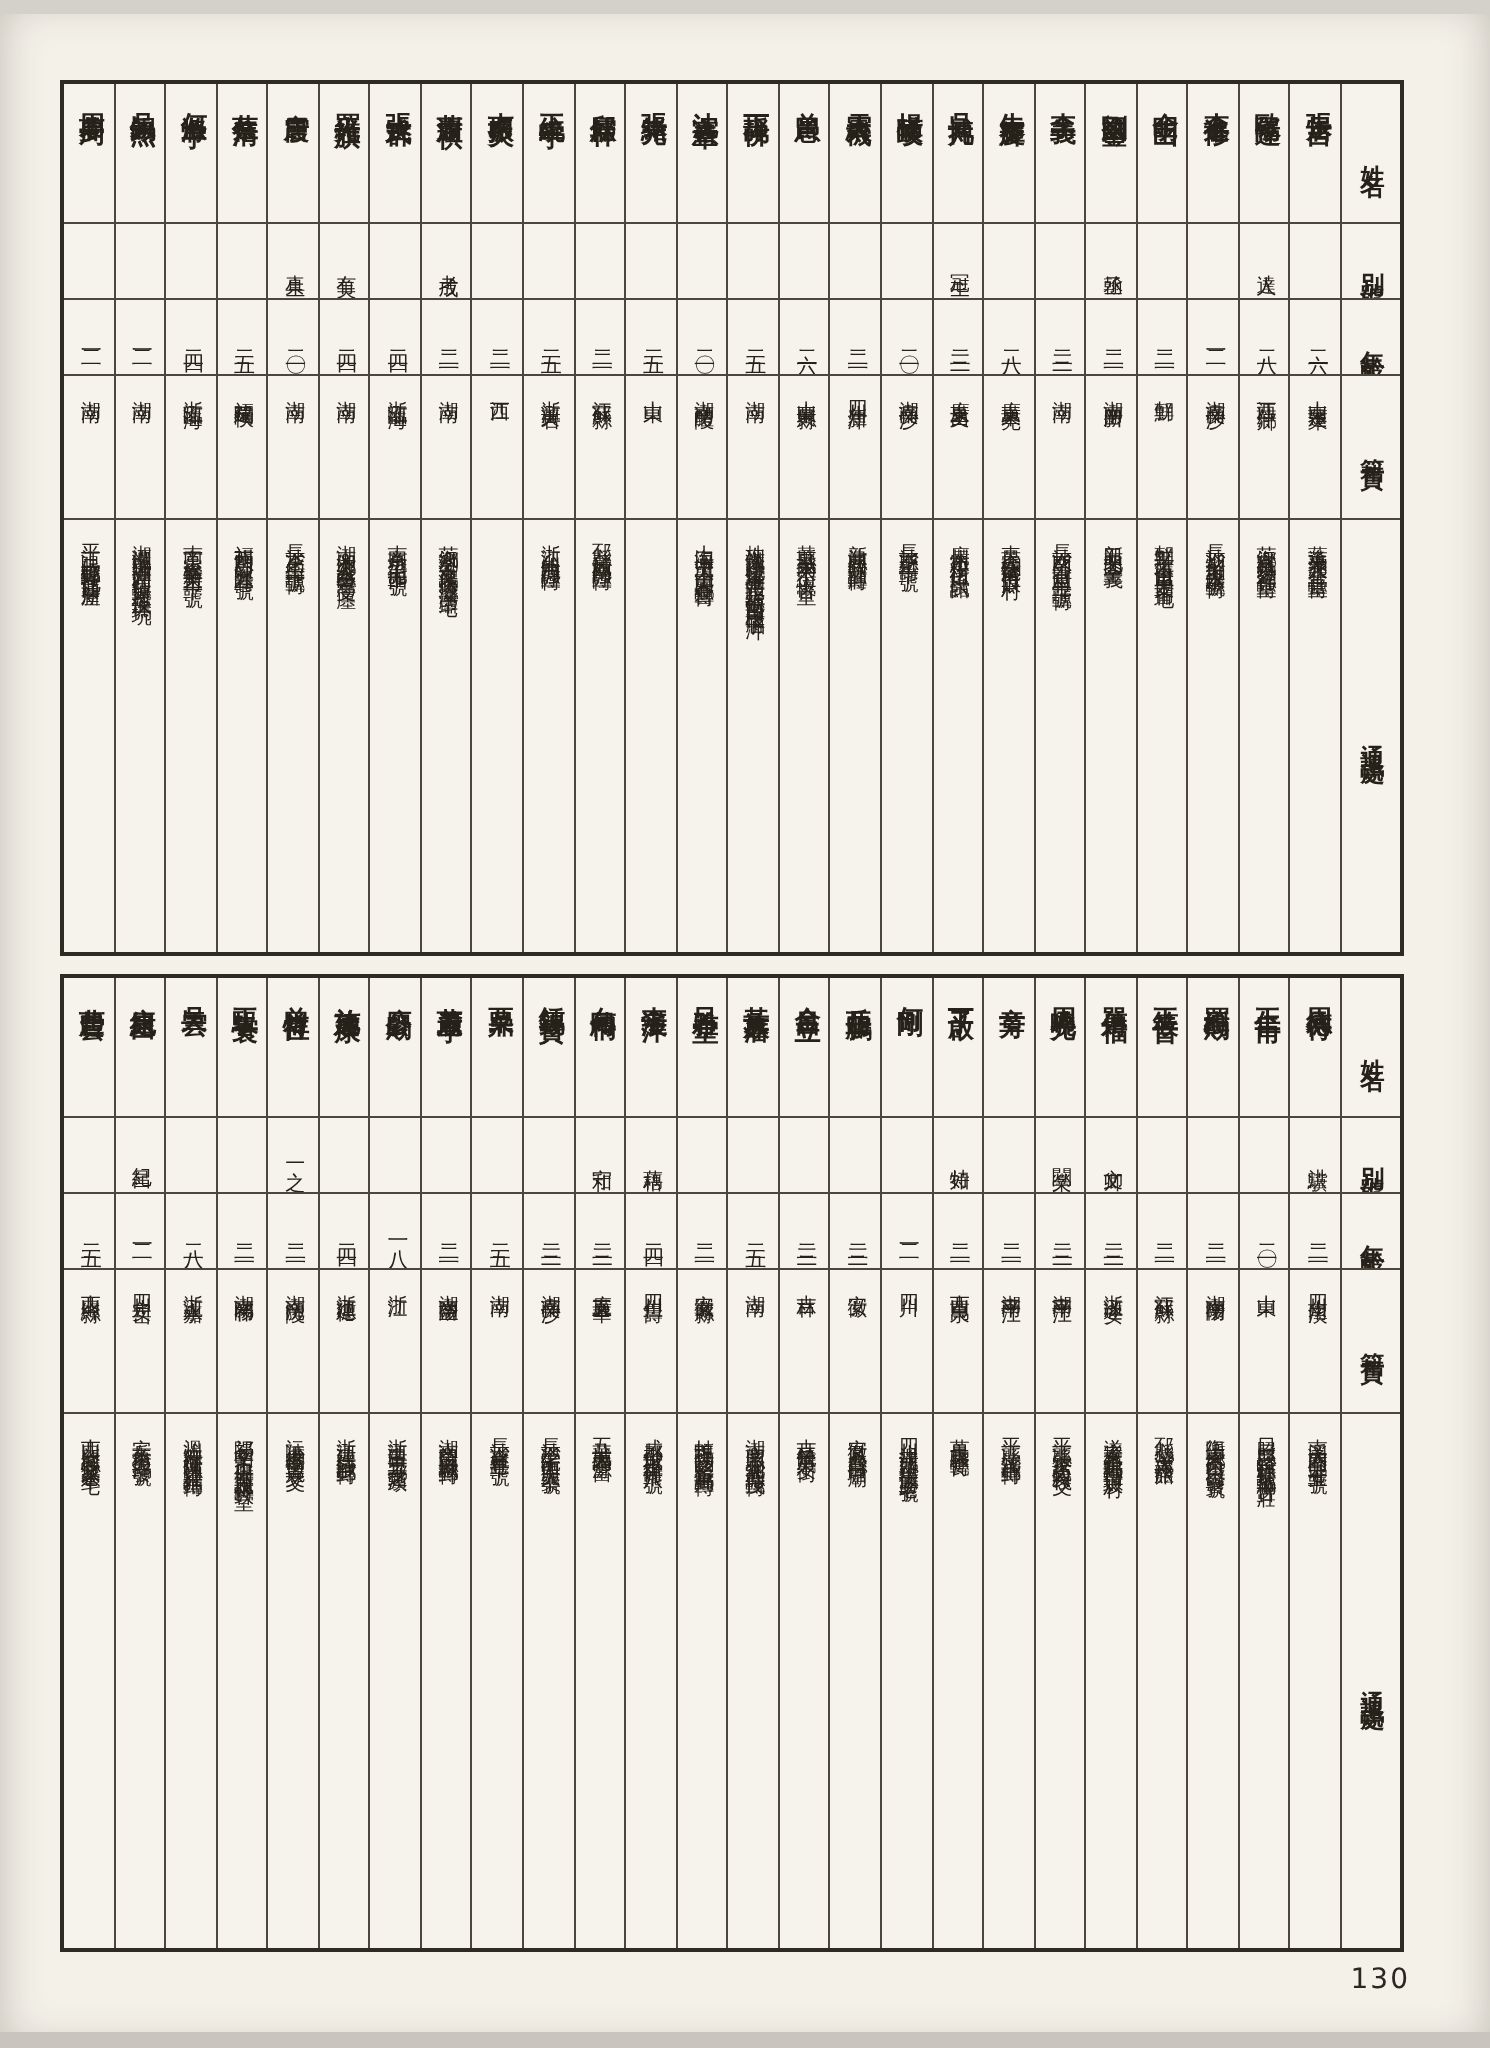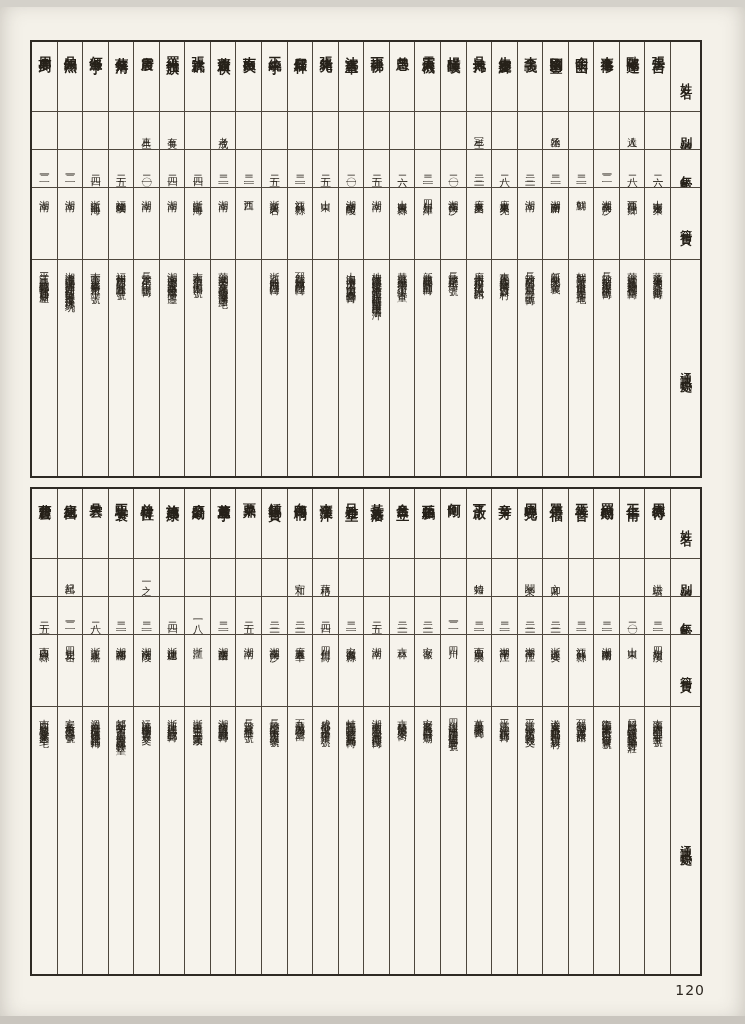--- a/index.html
+++ b/index.html
@@ -945,15 +945,15 @@
           <span class="vtext">二五</span>
         </div>
         <div class="cell r-origin">
           <span class="vtext">山西絳縣</span>
         </div>
         <div class="cell r-addr">
           <span class="vtext">山西新絳縣康家巷本宅</span>
         </div>
       </div>
     </div>
-  <div class="page-number">120</div>
+  <div class="page-number">130</div>
   <div class="edge-bottom"></div>
 </div>
 
 </body></html>

